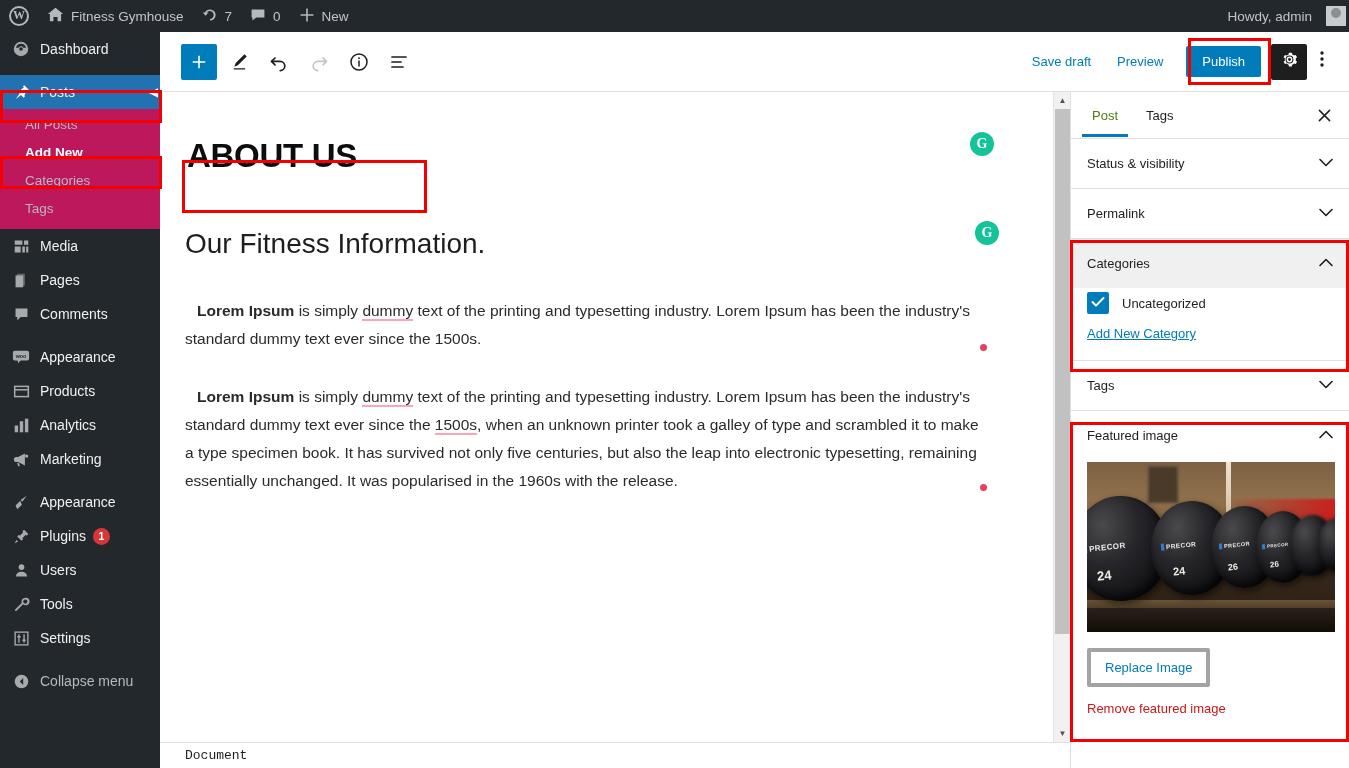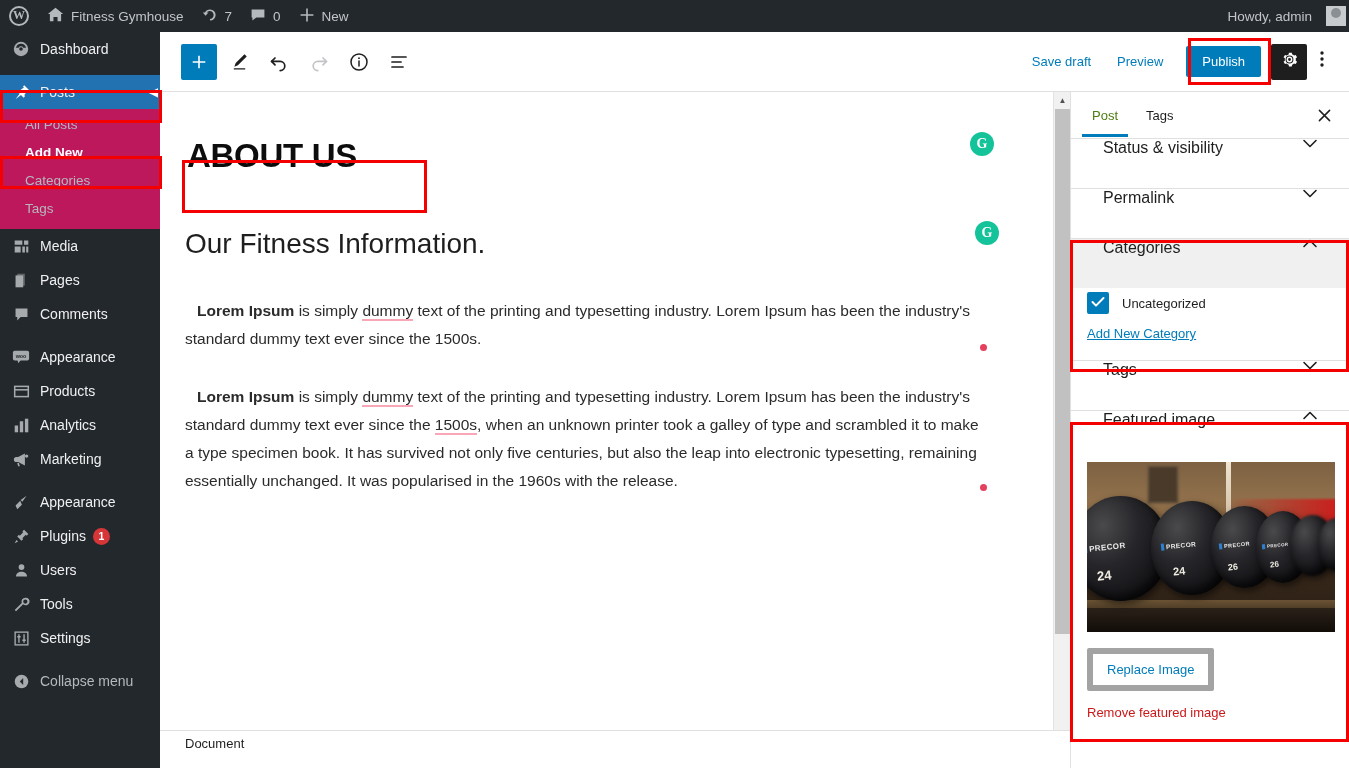--- a/index.html
+++ b/index.html
@@ -199,27 +199,28 @@
   }
   #editor-scroll .sb-arrow.bottom { position: absolute; bottom: 0; }
   #editor-scroll .sb-thumb {
     position: absolute; top: 17px; left: 1px;
     width: 15px; height: 525px;
     background: #c1c1c1; border-radius: 0;
   }
 
   
   #bottom-bar {
-    position: absolute; bottom: 12px; left: 160px;
+    position: absolute; bottom: 0; left: 160px;
     width: 910px; height: 26px;
     background: #fff; border-top: 1px solid #e0e0e0;
     display: flex; align-items: center;
     padding-left: 25px;
     font-size: 13px; color: #1e1e1e;
     z-index: 36;
+    font-family: Liberation Mono, monospace;
   }
 
   
   #inspector {
     position: absolute; top: 92px; left: 1070px;
     width: 279px; height: 676px;
     background: #fff;
     border-left: 1px solid #e0e0e0;
     z-index: 38;
     overflow: hidden;
@@ -240,23 +241,23 @@
     height: 3px; background: #007cba;
   }
   .insp-close {
     position: absolute; right: 14px; top: 13px;
     width: 22px; height: 22px; cursor: pointer;
     color: #1e1e1e; display: flex; align-items: center; justify-content: center;
     font-size: 15px;
   }
   .panel { border-bottom: 1px solid #e0e0e0; }
   .panel-head {
-    display: flex; align-items: flex-start; justify-content: space-between;
-    height: 49px; padding: 0 32px; cursor: pointer;
-    font-size: 16px; color: #1e1e1e;
+    display: flex; align-items: center; justify-content: space-between;
+    height: 49px; padding: 0 16px; cursor: pointer;
+    font-size: 13px; color: #1e1e1e;
   }
   .panel-head.open { background: #f0f0f0; }
   .chev { color: #1e1e1e; font-size: 11px; line-height: 1; }
   .panel-body { padding: 0 16px 18px 16px; }
   .cat-row { display: flex; align-items: center; padding: 4px 0 10px 0; }
   .cat-check {
     width: 22px; height: 22px; border: 2px solid #007cba;
     border-radius: 2px; background: #007cba;
     display: flex; align-items: center; justify-content: center;
     margin-right: 13px; cursor: pointer; flex: none;
@@ -273,21 +274,21 @@
     display: inline-block; margin-top: 14px;
   }
   .feat-img {
     width: 248px; height: 170px; margin-top: 2px;
     border-radius: 0; overflow: hidden; position: relative;
     background: #2a211a;
   }
   .replace-btn {
     margin-top: 16px;
     display: inline-block;
-    border: 6px solid #a3a3a3; color: #007cba;
+    border: 4px solid #a3a3a3; color: #007cba;
     background: #fff; font-size: 13px;
     padding: 8px 14px; border-radius: 2px; cursor: pointer;
   }
 
   
   .dumbbell-scene { position: absolute; inset: 0; }
   .db-bg {
     position: absolute; inset: 0;
     background:
       linear-gradient(180deg, #7d6142 0%, #91714c 22%, #8a6a45 34%, #6d5235 46%, #3a2a1c 62%, #241a11 100%);

